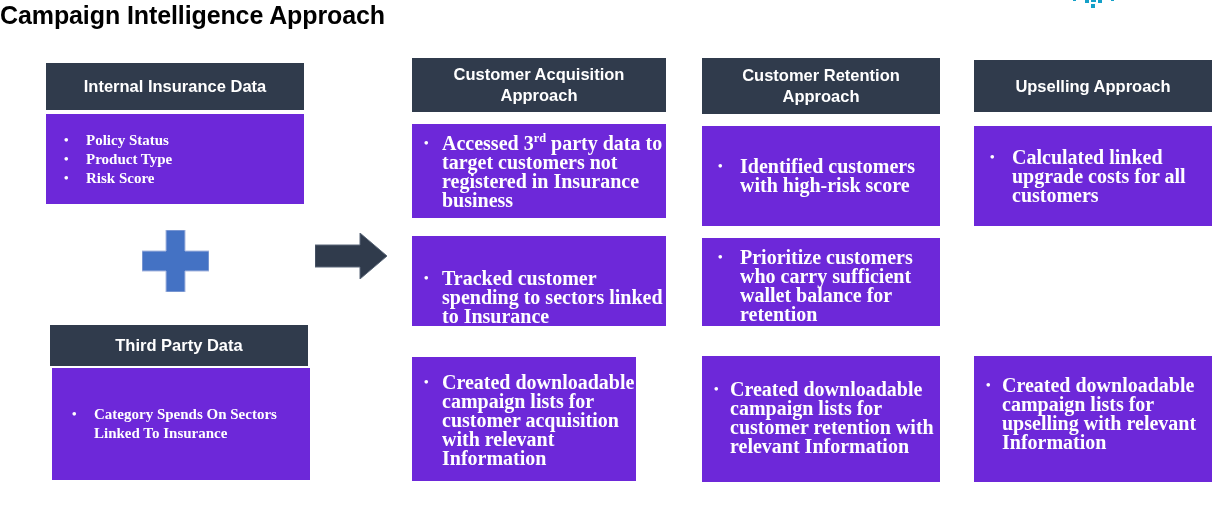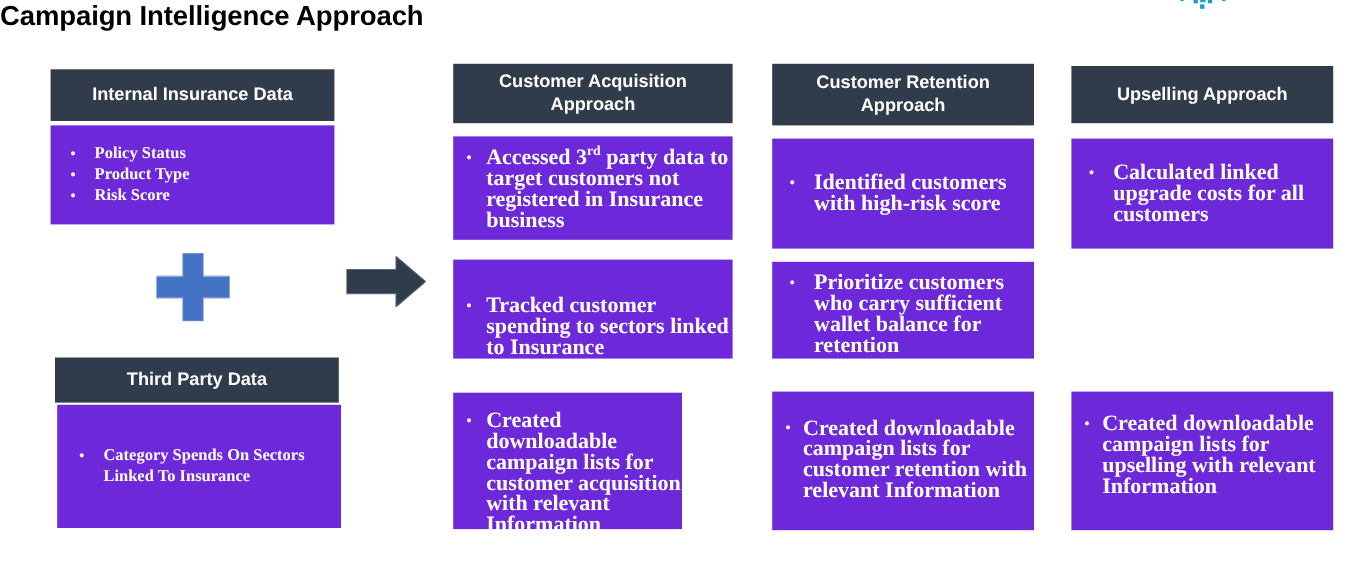--- a/index.html
+++ b/index.html
@@ -124,21 +124,21 @@
     left: 315px;
     top: 233px;
     width: 72px;
     height: 46px;
   }
 
   
   #hdr-acq  { left: 412px; top: 58px;  width: 254px; height: 54px; }
   #box-acq1 { left: 412px; top: 124px; width: 254px; height: 94px; }
   #box-acq2 { left: 412px; top: 236px; width: 254px; height: 90px; justify-content: flex-end; }
-  #box-acq3 { left: 412px; top: 357px; width: 208px; height: 124px; }
+  #box-acq3 { left: 412px; top: 357px; width: 224px; height: 124px; }
 
   
   #hdr-ret  { left: 702px; top: 58px;  width: 238px; height: 56px; }
   #box-ret1 { left: 702px; top: 126px; width: 238px; height: 100px; }
   #box-ret2 { left: 702px; top: 238px; width: 238px; height: 88px; }
   #box-ret3 { left: 702px; top: 356px; width: 238px; height: 126px; }
 
   
   #hdr-ups  { left: 974px; top: 60px;  width: 238px; height: 52px; }
   #box-ups1 { left: 974px; top: 126px; width: 238px; height: 100px; }

